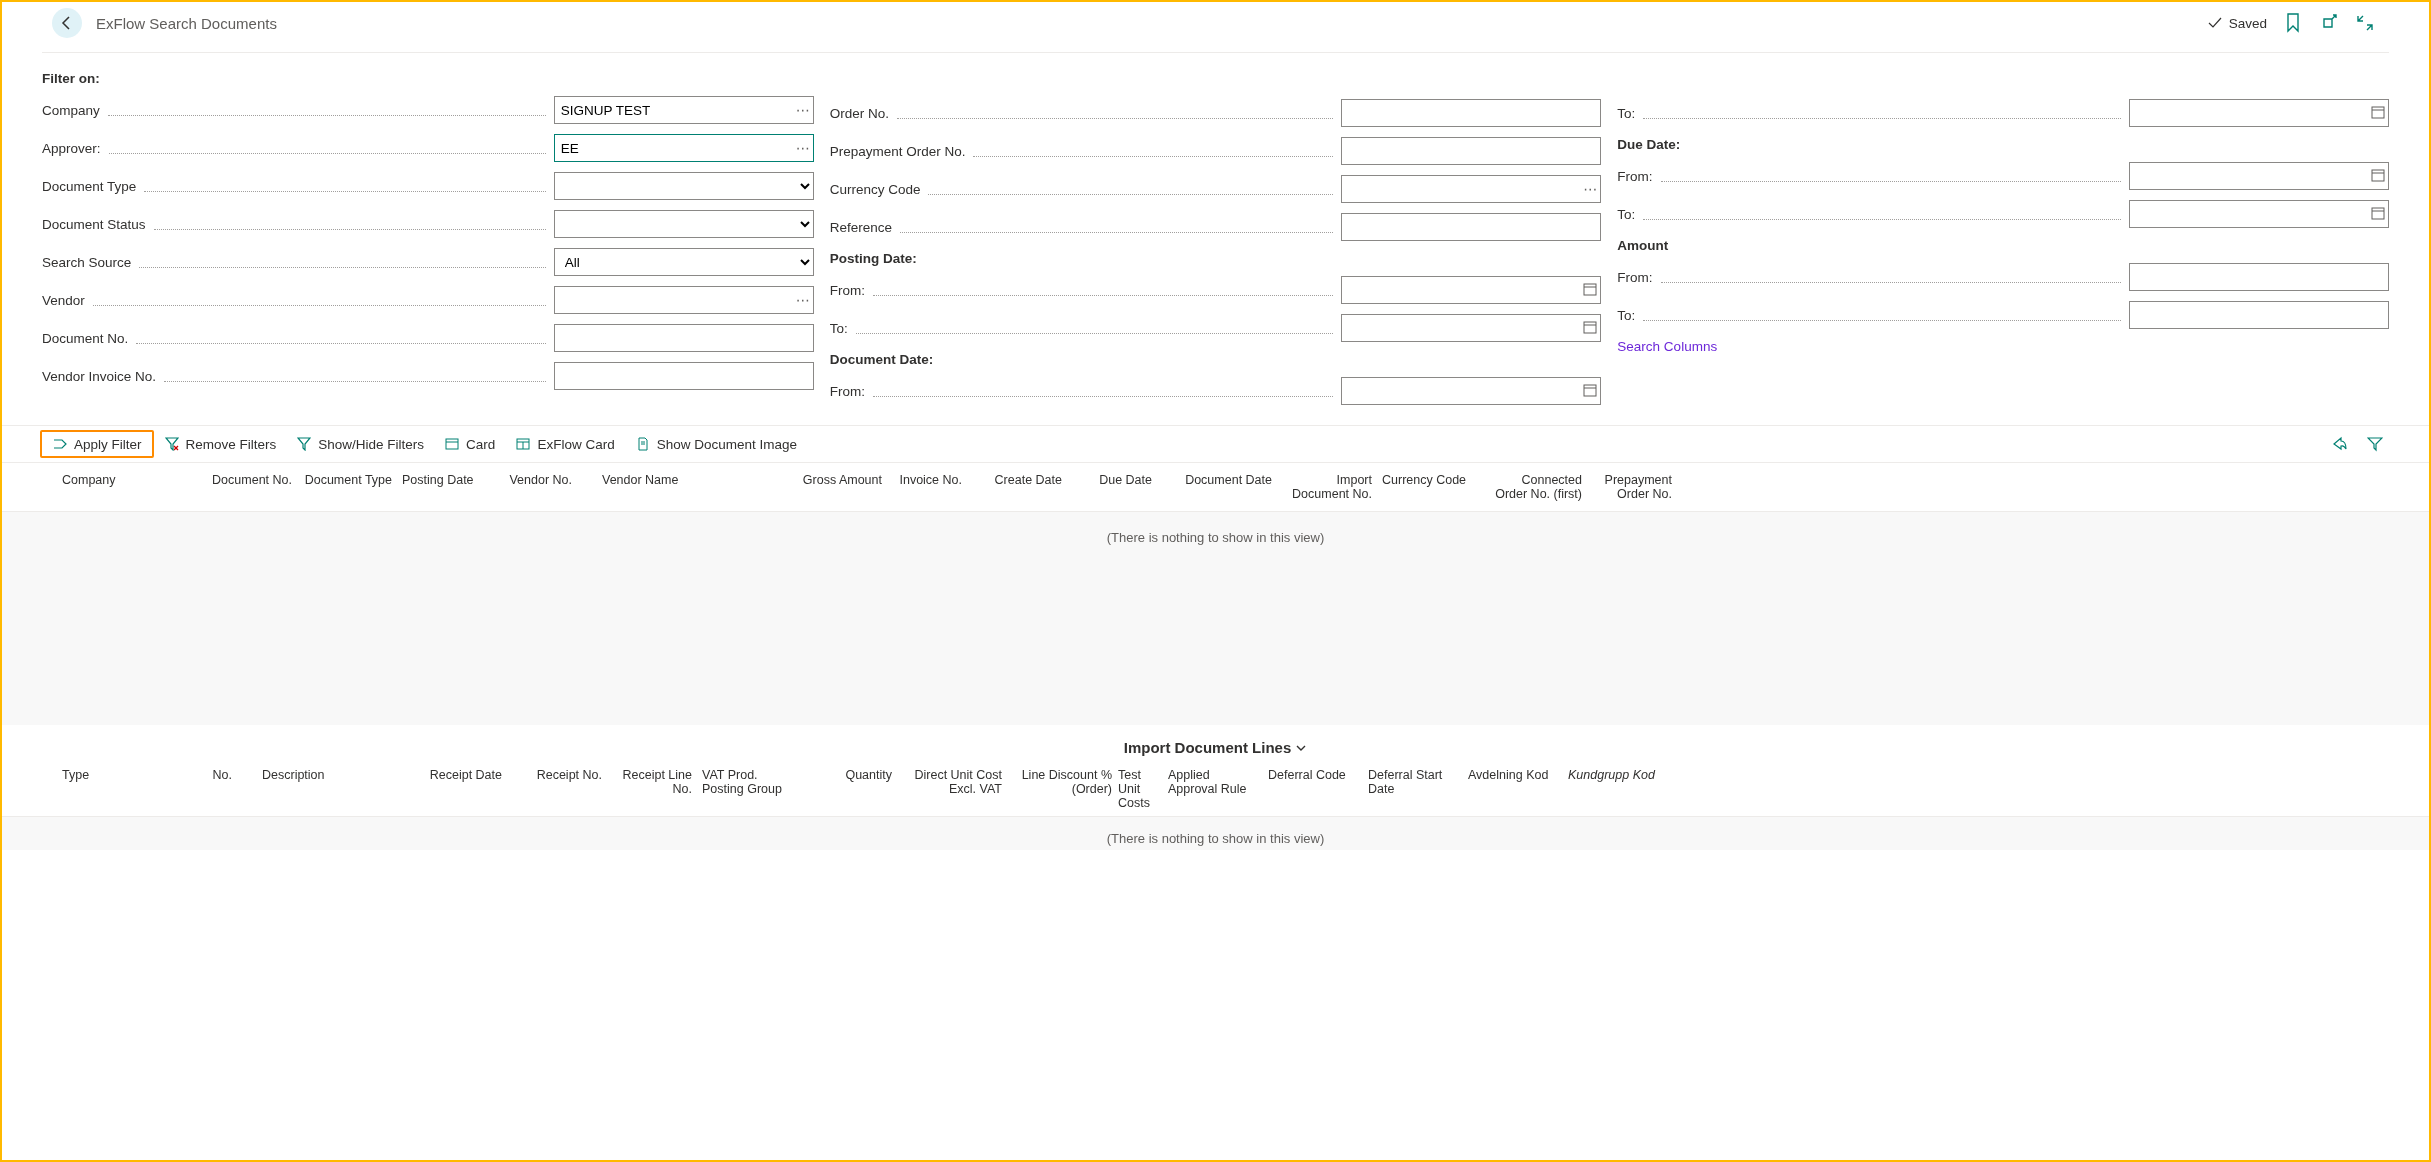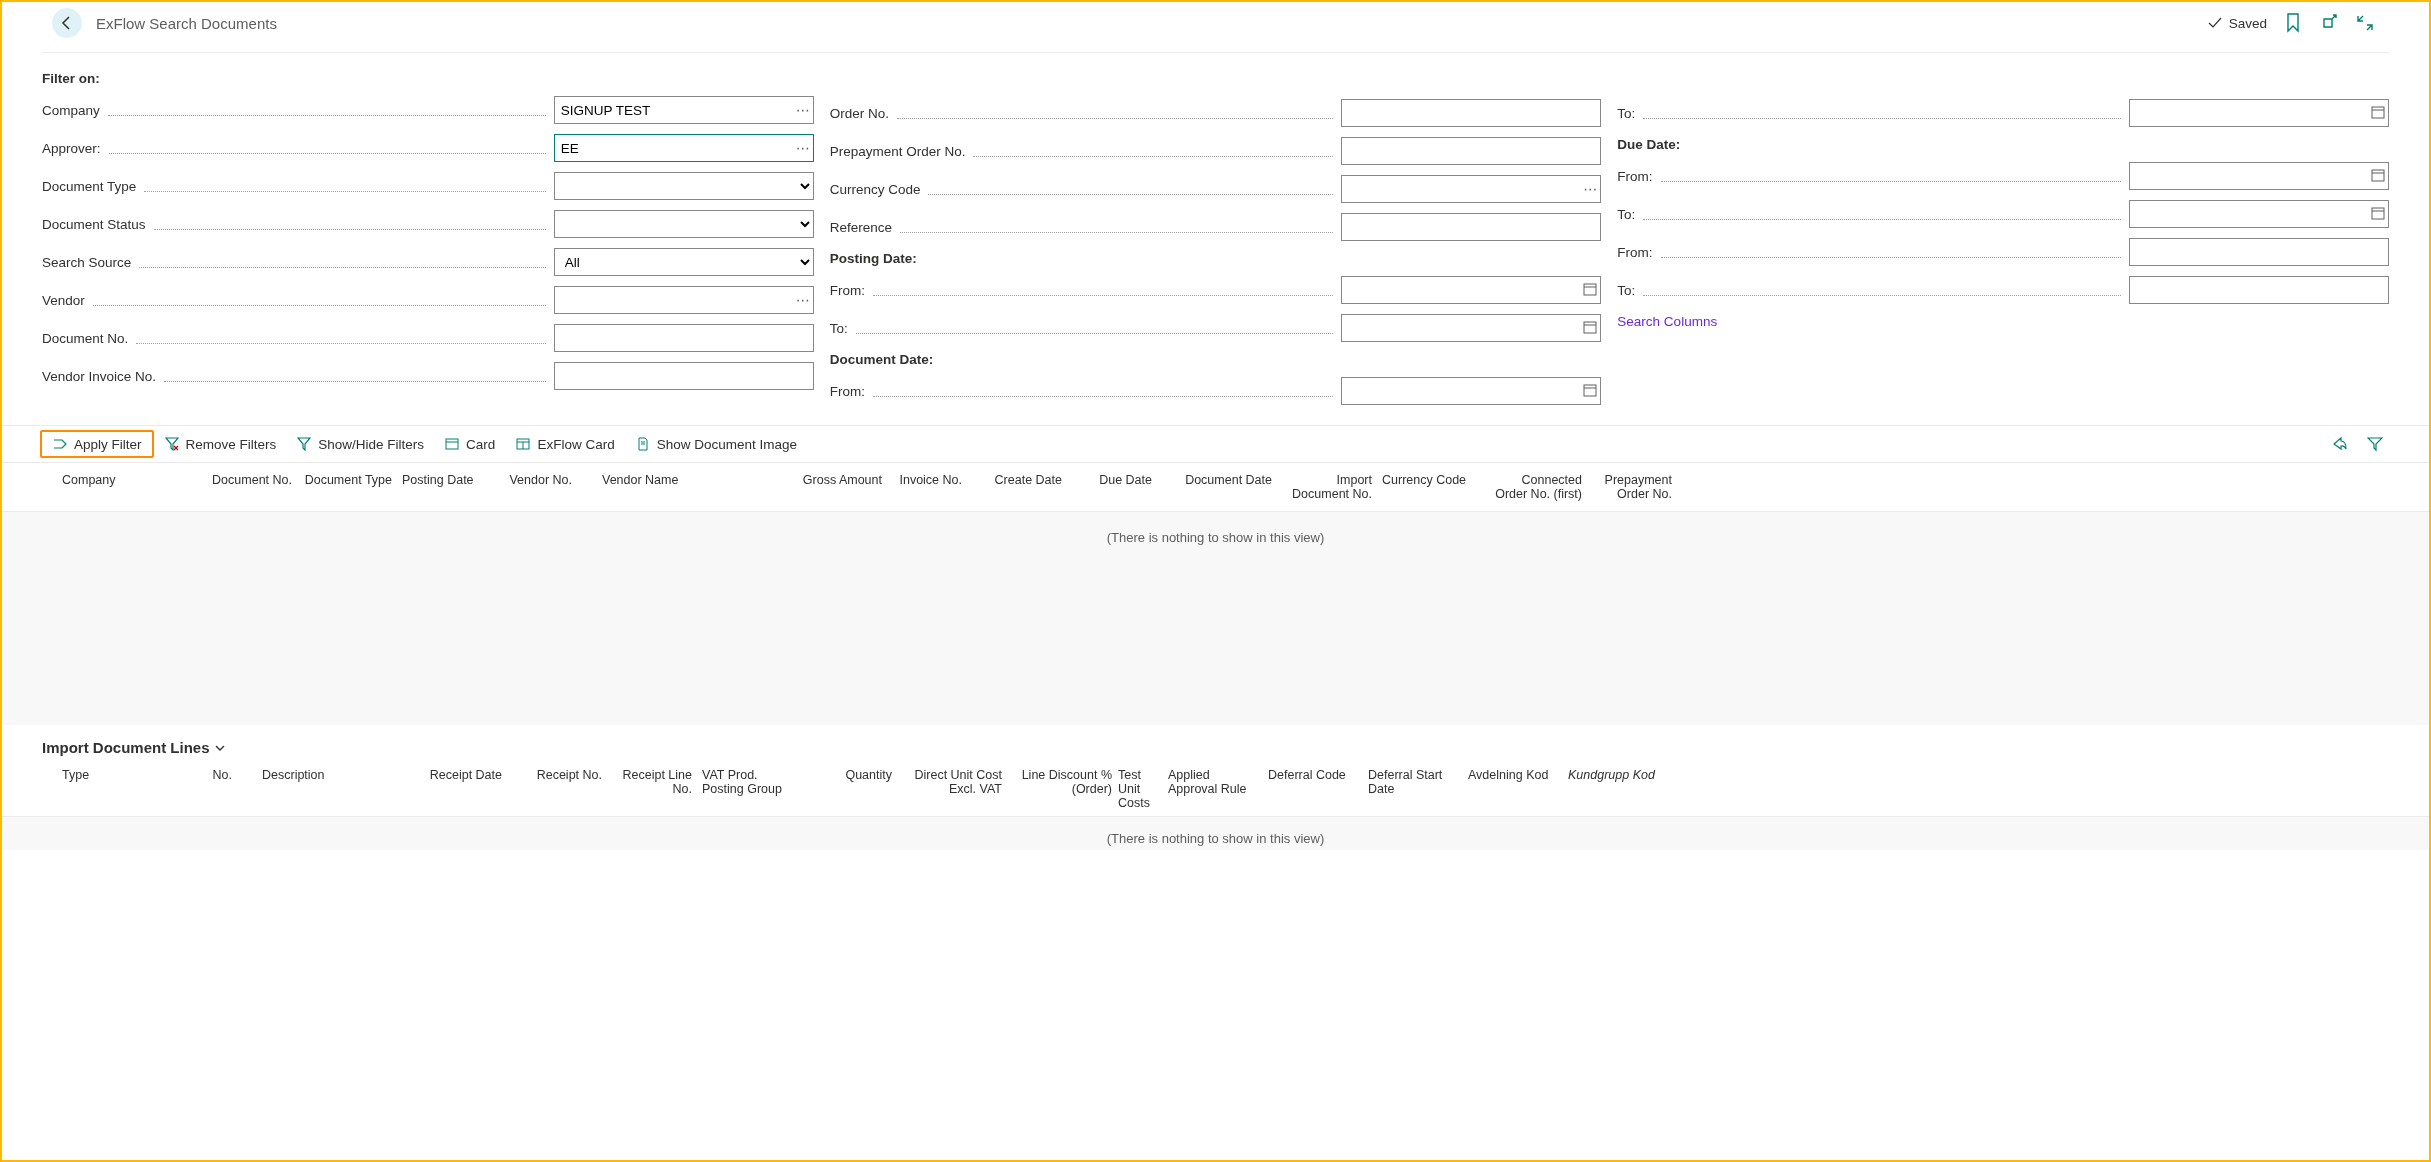--- a/index.html
+++ b/index.html
@@ -31,21 +31,21 @@
   .toolbar { display: flex; align-items: center; padding: 0 40px; border-top: 1px solid #edebe9; border-bottom: 1px solid #edebe9; height: 38px; }
   .tool { display: flex; align-items: center; gap: 6px; padding: 0 10px; cursor: pointer; height: 100%; font-size: 13.5px; }
   .tool-icon { width: 16px; height: 16px; display: flex; align-items: center; justify-content: center; }
   .tool.highlighted { border: 2px solid #ff8c00; border-radius: 2px; padding: 4px 10px; height: auto; margin: -2px 0 -2px -2px; }
   .toolbar-right { margin-left: auto; display: flex; gap: 16px; padding-right: 4px; }
 
   .grid-header { display: flex; padding: 10px 40px 10px 60px; border-bottom: 1px solid #edebe9; font-size: 12.5px; color: #323130; }
   .gh { white-space: pre-wrap; }
   .grid-empty { text-align: center; color: #605e5c; font-size: 13px; padding: 18px 0 180px 0; background: #f8f8f8; margin: 0; }
 
-  .section-title { font-weight: 600; font-size: 15px; padding: 14px 40px 6px 40px; display: flex; align-items: center; gap: 4px; }
+  .section-title { font-weight: 600; font-size: 15px; padding: 14px 40px 6px 40px; display: flex; align-items: center; gap: 4px; justify-content: center; }
 
   .lines-header { display: flex; padding: 6px 40px 6px 60px; font-size: 12.5px; color: #323130; border-bottom: 1px solid #edebe9; }
   .lh { white-space: pre-wrap; }
   .lines-empty { text-align: center; color: #605e5c; font-size: 13px; padding: 14px 0 4px 0; background: #f8f8f8; margin: 0 0 0 0; }
 
 </style>
 </head>
 <body>
 
 <div class="app">
@@ -236,20 +236,23 @@
         <span class="flabel">To:</span>
         <span class="dots"></span>
         <div class="finput-wrap">
           <input class="finput" style="">
           <span class="input-btn"><svg width="14" height="14" viewBox="0 0 14 14">
                 <rect x="1" y="2" width="12" height="11" stroke="#605e5c" fill="none"></rect>
                 <line x1="1" y1="5" x2="13" y2="5" stroke="#605e5c"></line>
               </svg></span>
         </div>
       </div>
+      <div class="frow">
+          <span class="flabel bold">Amount</span>
+        </div>
       <div class="frow">
         <span class="flabel">From:</span>
         <span class="dots"></span>
         <input class="finput" style="">
       </div>
       <div class="frow">
         <span class="flabel">To:</span>
         <span class="dots"></span>
         <input class="finput" style="">
       </div>

